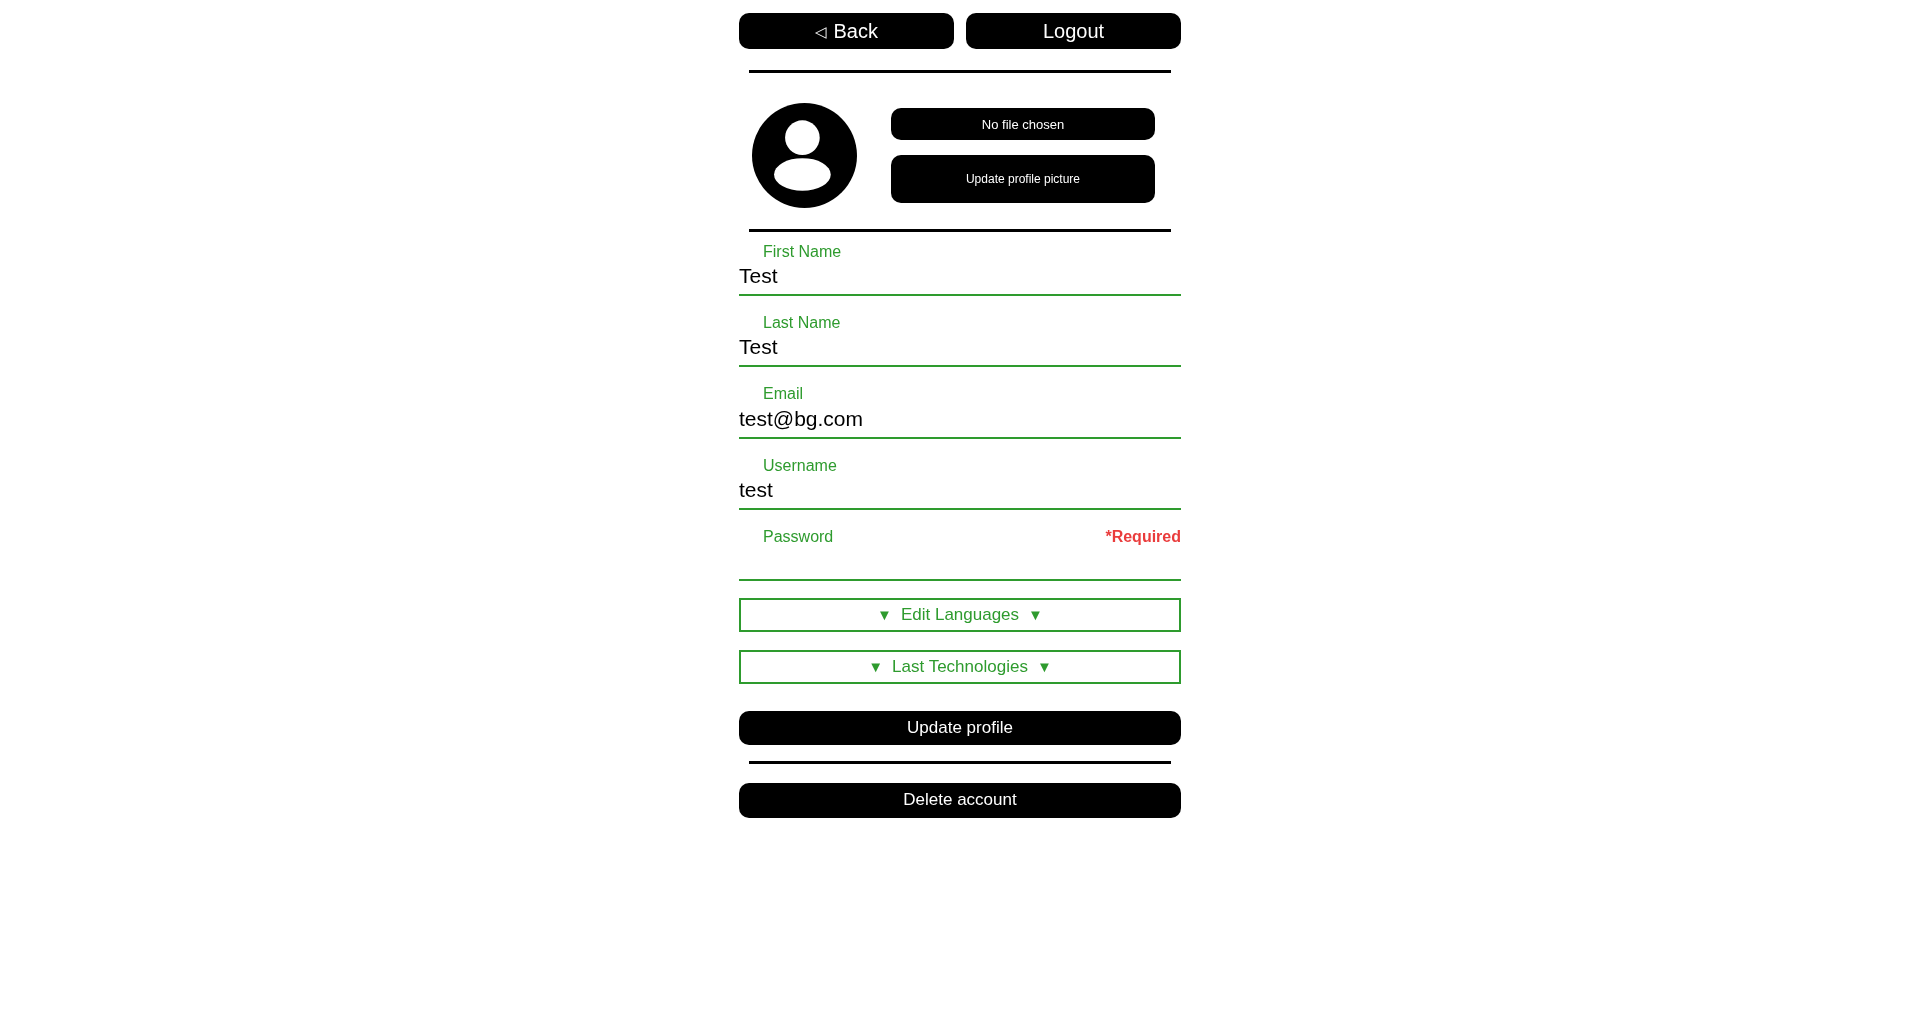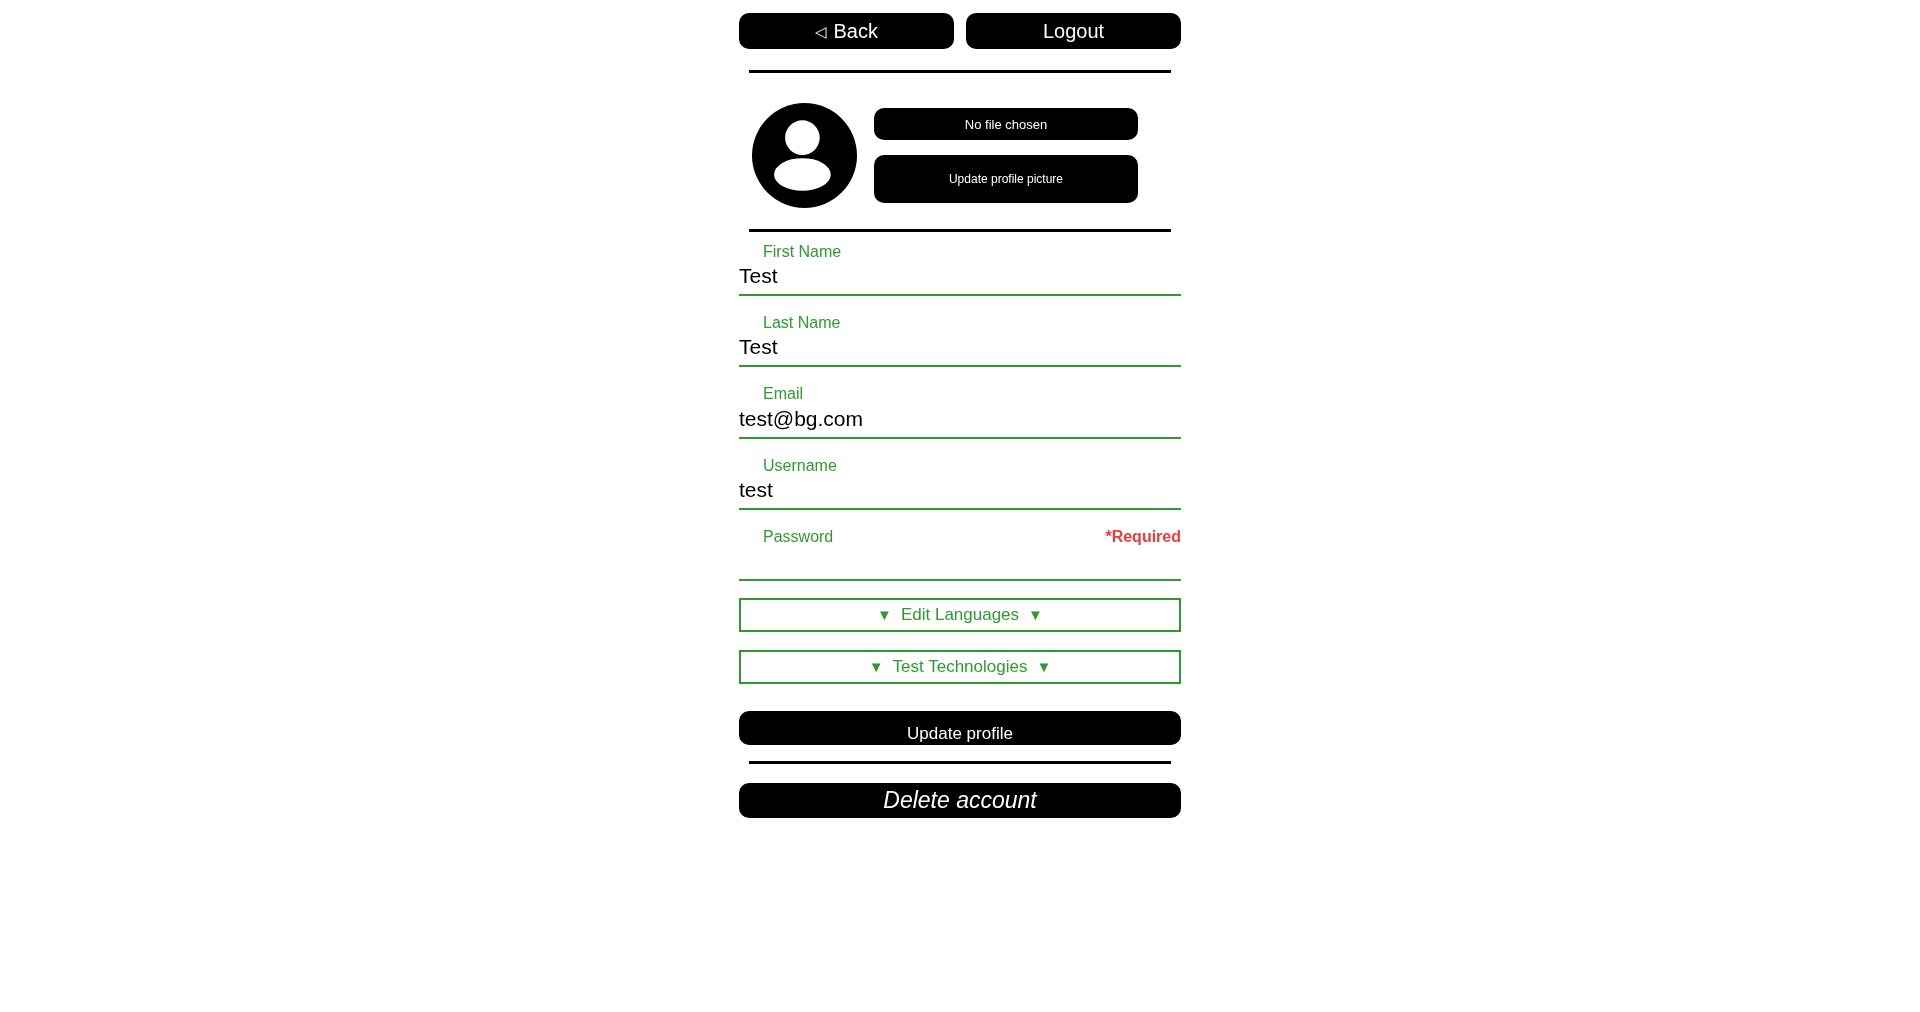--- a/index.html
+++ b/index.html
@@ -47,21 +47,21 @@
 
   .divider {
     height: 3px;
     background: #000000;
     margin: 21px 10px 0 10px;
   }
 
   .avatar-row {
     display: flex;
     align-items: center;
-    gap: 17px;
+    gap: 34px;
     margin-top: 30px;
     padding-left: 13px;
   }
   .avatar { width: 105px; height: 105px; flex: 0 0 auto; }
   .pic-actions {
     display: flex;
     flex-direction: column;
     gap: 15px;
     width: 264px;
   }
@@ -122,28 +122,26 @@
     border-radius: 0;
   }
   .dropdown-btn:first-of-type { margin-top: 16px; }
   .tri { font-size: 15px; line-height: 1; }
 
   .update-btn {
     width: 100%;
     height: 34px;
     font-size: 17px;
     margin-top: 27px;
-    align-items: flex-end;
   }
   .delete-btn {
     width: 100%;
     height: 35px;
-    font-size: 23px;
+    font-size: 17px;
     margin-top: 19px;
-    font-style: italic;
   }
   .divider.after-update { margin-top: 16px; }
 </style>
 </head>
 <body>
 
 <div class="page">
   <div class="container">
 
     <div class="top-row">
@@ -209,21 +207,21 @@
       </div>
 
       <button class="dropdown-btn">
         <span class="tri">▼</span>
         <span>Edit Languages</span>
         <span class="tri">▼</span>
       </button>
 
       <button class="dropdown-btn">
         <span class="tri">▼</span>
-        <span>Test Technologies</span>
+        <span>Last Technologies</span>
         <span class="tri">▼</span>
       </button>
 
       <button class="btn-black update-btn">
         <span>Update profile</span>
       </button>
 
     </div>
 
     <div class="divider after-update"></div>

